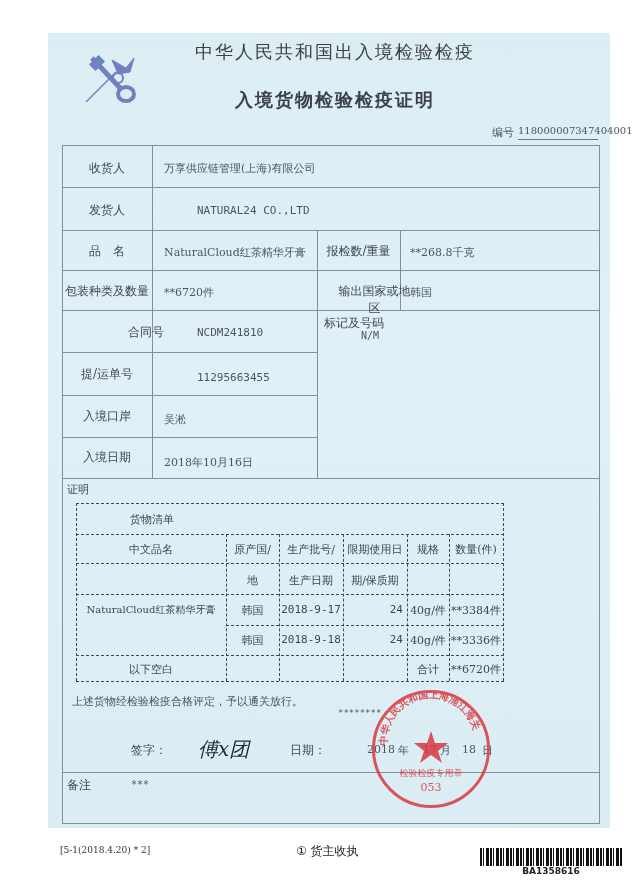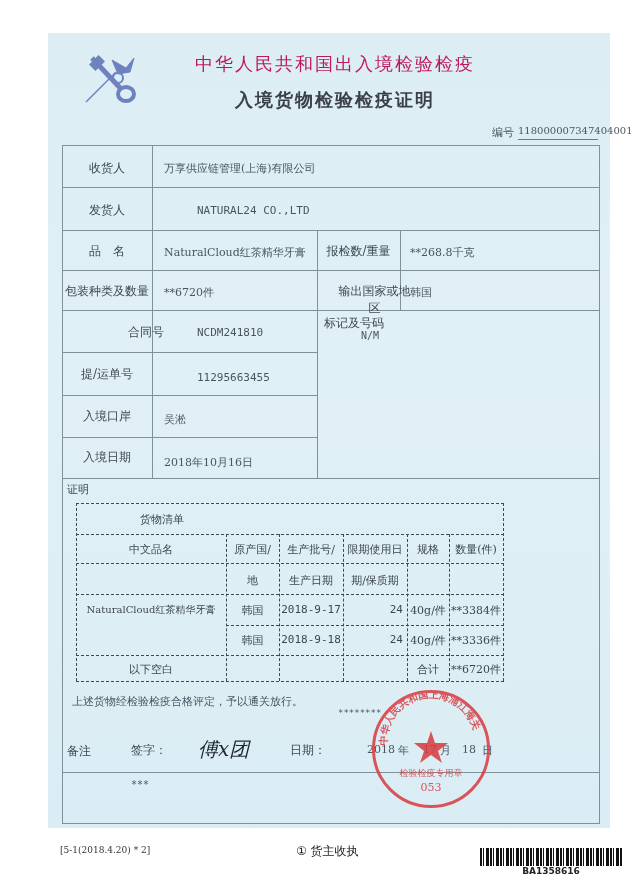--- a/index.html
+++ b/index.html
@@ -1,22 +1,22 @@
 <!DOCTYPE html>
 <html><head>
 <meta charset="utf-8">
 <style>
   html,body{margin:0;padding:0;}
   body{width:640px;height:880px;background:#ffffff;position:relative;overflow:hidden;
        font-family:"DejaVu Serif","Liberation Serif",serif;color:#3a4a5a;}
   .paper{position:absolute;left:48px;top:33px;width:562px;height:795px;
          background:linear-gradient(180deg,#dcedf4 0%,#e0f0f6 40%,#dbedf4 100%);}
   .logo{position:absolute;left:82px;top:52px;width:56px;height:52px;}
-  .title1{position:absolute;left:190px;top:52px;width:290px;text-align:center;
-          font-family:"DejaVu Sans","Liberation Sans",sans-serif;font-size:18px;color:#be185d;letter-spacing:2px;}
+  .title1{position:absolute;left:190px;top:40px;width:290px;text-align:center;
+          font-family:"DejaVu Sans","Liberation Sans",sans-serif;font-size:18px;color:#404040;letter-spacing:2px;}
   .title2{position:absolute;left:190px;top:88px;width:290px;text-align:center;
           font-family:"DejaVu Sans","Liberation Sans",sans-serif;font-size:18px;font-weight:bold;color:#3b3f4a;letter-spacing:2px;}
   .serial{position:absolute;left:518px;top:125px;font-size:10px;color:#4a5563;}
   .serial-label{position:absolute;left:492px;top:125px;font-size:11px;color:#4a5563;}
   .serial-line{position:absolute;left:518px;top:139px;width:80px;height:1px;background:#6a7a86;}
 
   .grid{position:absolute;border-color:#7a8e98;border-style:solid;border-width:0;}
   .hl{position:absolute;height:1px;background:#7f929c;}
   .vl{position:absolute;width:1px;background:#7f929c;}
   .lbl{position:absolute;font-size:12px;color:#3e4652;text-align:center;}
@@ -118,21 +118,21 @@
 <div class="dl" style="left:76px;top:681px;width:428px;"></div>
 
 <div class="dv" style="left:76px;top:503px;height:178px;"></div>
 <div class="dv" style="left:503px;top:503px;height:178px;"></div>
 <div class="dv" style="left:226px;top:534px;height:147px;"></div>
 <div class="dv" style="left:279px;top:534px;height:147px;"></div>
 <div class="dv" style="left:343px;top:534px;height:147px;"></div>
 <div class="dv" style="left:407px;top:534px;height:147px;"></div>
 <div class="dv" style="left:449px;top:534px;height:147px;"></div>
 
-<div class="tcell" style="left:140px;top:512px;">货物清单</div>
+<div class="tcell" style="left:130px;top:512px;">货物清单</div>
 
 <div class="tcell" style="left:76px;top:542px;width:150px;">中文品名</div>
 <div class="tcell" style="left:226px;top:542px;width:53px;">原产国/</div>
 <div class="tcell" style="left:279px;top:542px;width:64px;">生产批号/</div>
 <div class="tcell" style="left:343px;top:542px;width:64px;">限期使用日</div>
 <div class="tcell" style="left:407px;top:542px;width:42px;">规格</div>
 <div class="tcell" style="left:449px;top:542px;width:54px;">数量(件)</div>
 
 <div class="tcell" style="left:226px;top:573px;width:53px;">地</div>
 <div class="tcell" style="left:279px;top:573px;width:64px;">生产日期</div>
@@ -161,21 +161,21 @@
 <div class="lbl" style="left:131px;top:742px;">签字：</div>
 <div class="lbl" style="left:198px;top:736px;font-size:20px;font-style:italic;color:#1e2633;">傅x团</div>
 <div class="lbl" style="left:290px;top:742px;">日期：</div>
 <div class="valcn" style="left:367px;top:743px;">2018</div>
 <div class="valcn" style="left:398px;top:743px;">年</div>
 <div class="valcn" style="left:423px;top:743px;">17</div>
 <div class="valcn" style="left:440px;top:743px;">月</div>
 <div class="valcn" style="left:462px;top:743px;">18</div>
 <div class="valcn" style="left:482px;top:743px;">日</div>
 
-<div class="lbl" style="left:67px;top:743px;text-align:left;">备注</div>
+<div class="lbl" style="left:67px;top:777px;text-align:left;">备注</div>
 <div class="val" style="left:98px;top:779px;font-size:10px;">***</div>
 
 <div class="stamp">
   <svg width="112" height="112" viewBox="0 0 112 112" style="position:absolute;left:0;top:0;">
     <defs>
         <path id="arc" d="M14 62 A44 44 0 1 1 98 62"></path>
       </defs>
     <text font-size="10" font-weight="bold" fill="#d93a3f" font-family="DejaVu Sans, sans-serif"><textPath href="#arc" startOffset="6%">中华人民共和国上海浦江海关</textPath></text>
     <polygon points="56,38 60,50 73,50 63,58 67,70 56,62 45,70 49,58 39,50 52,50" fill="#d93a3f"></polygon>
   </svg>

